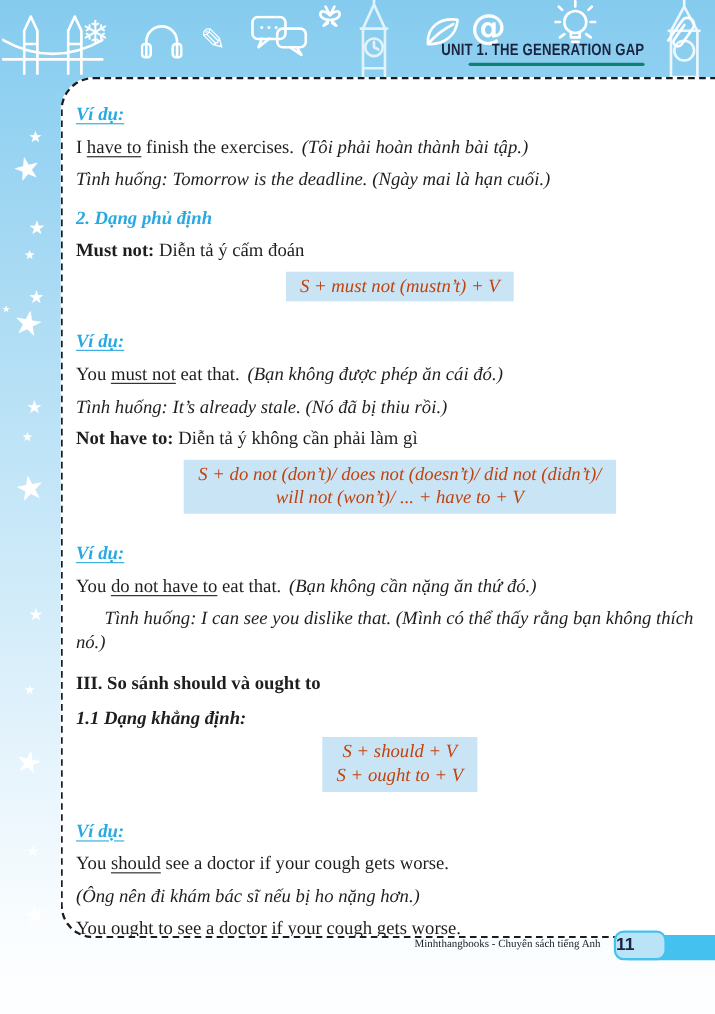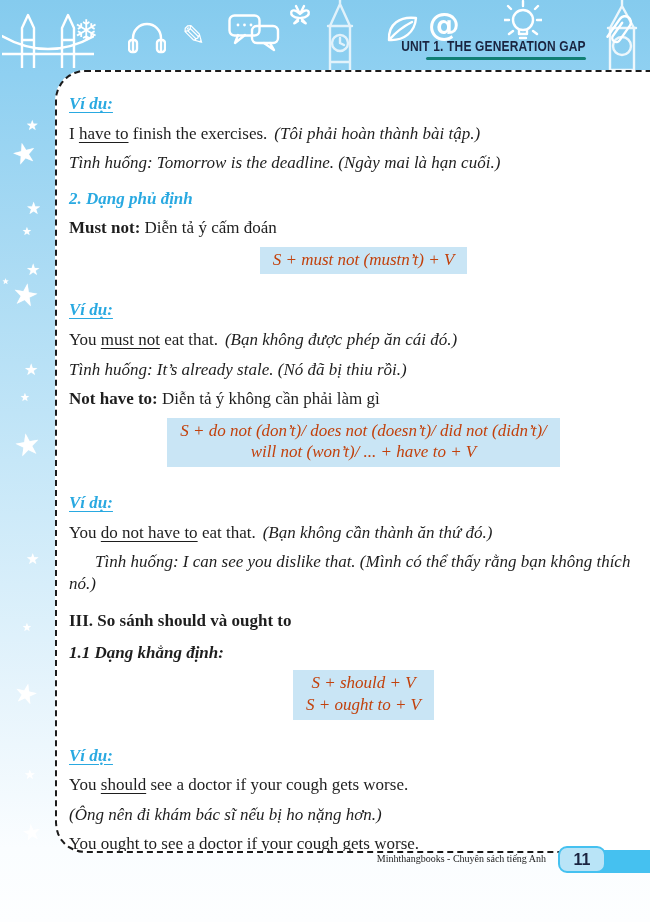--- a/index.html
+++ b/index.html
@@ -53,21 +53,21 @@
   .formula{
     width:fit-content;margin:7px auto 25px;background:var(--formula_bg);
     padding:2px 13px 4px;font-style:italic;text-align:center;color:#c2410c;
   }
   
   .publisher{position:absolute;top:853px;right:104px;font-size:10px;color:#222;}
   .page-bar{position:absolute;top:850px;right:0;width:90px;height:23px;background:var(--page_bar_blue);border-radius:12px 0 0 12px;}
   .page-badge{
     position:absolute;top:846px;right:44px;width:48px;height:27px;box-sizing:border-box;
     background:var(--badge_bg);border:2px solid var(--page_bar_blue);border-radius:9px;
-    text-align:center;line-height:23px;font-family:"Liberation Sans",sans-serif;font-weight:bold;font-size:16px;color:#1A2440;
+    line-height:23px;font-family:"Liberation Sans",sans-serif;font-weight:bold;font-size:16px;color:#1A2440;
   }
 </style>
 </head>
 <body>
 
 <div class="page">
 
   <div class="edge-strip"></div>
 
   <div class="doodles">
@@ -163,21 +163,21 @@
     <p class="sent ind"><span>You </span><span class="u">must not</span><span> eat that.</span><span class="vi">(Bạn không được phép ăn cái đó.)</span></p>
     <p class="sit ind">Tình huống: It’s already stale. (Nó đã bị thiu rồi.)</p>
 
     <p class="term ind"><b>Not have to:</b><span> Diễn tả ý không cần phải làm gì</span></p>
     <div class="formula">
       <div>S + do not (don’t)/ does not (doesn’t)/ did not (didn’t)/</div>
       <div>will not (won’t)/ ... + have to + V</div>
     </div>
 
     <p class="vidu ind">Ví dụ:</p>
-    <p class="sent ind"><span>You </span><span class="u">do not have to</span><span> eat that.</span><span class="vi">(Bạn không cần thành ăn thứ đó.)</span></p>
+    <p class="sent ind"><span>You </span><span class="u">do not have to</span><span> eat that.</span><span class="vi">(Bạn không cần nặng ăn thứ đó.)</span></p>
     <p class="sit hang">Tình huống: I can see you dislike that. (Mình có thể thấy rằng bạn không thích nó.)</p>
 
     <p class="h-black">III. So sánh should và ought to</p>
     <p class="h-bi ind">1.1 Dạng khẳng định:</p>
     <div class="formula">
       <div>S + should + V</div>
       <div>S + ought to + V</div>
     </div>
 
     <p class="vidu ind">Ví dụ:</p>

